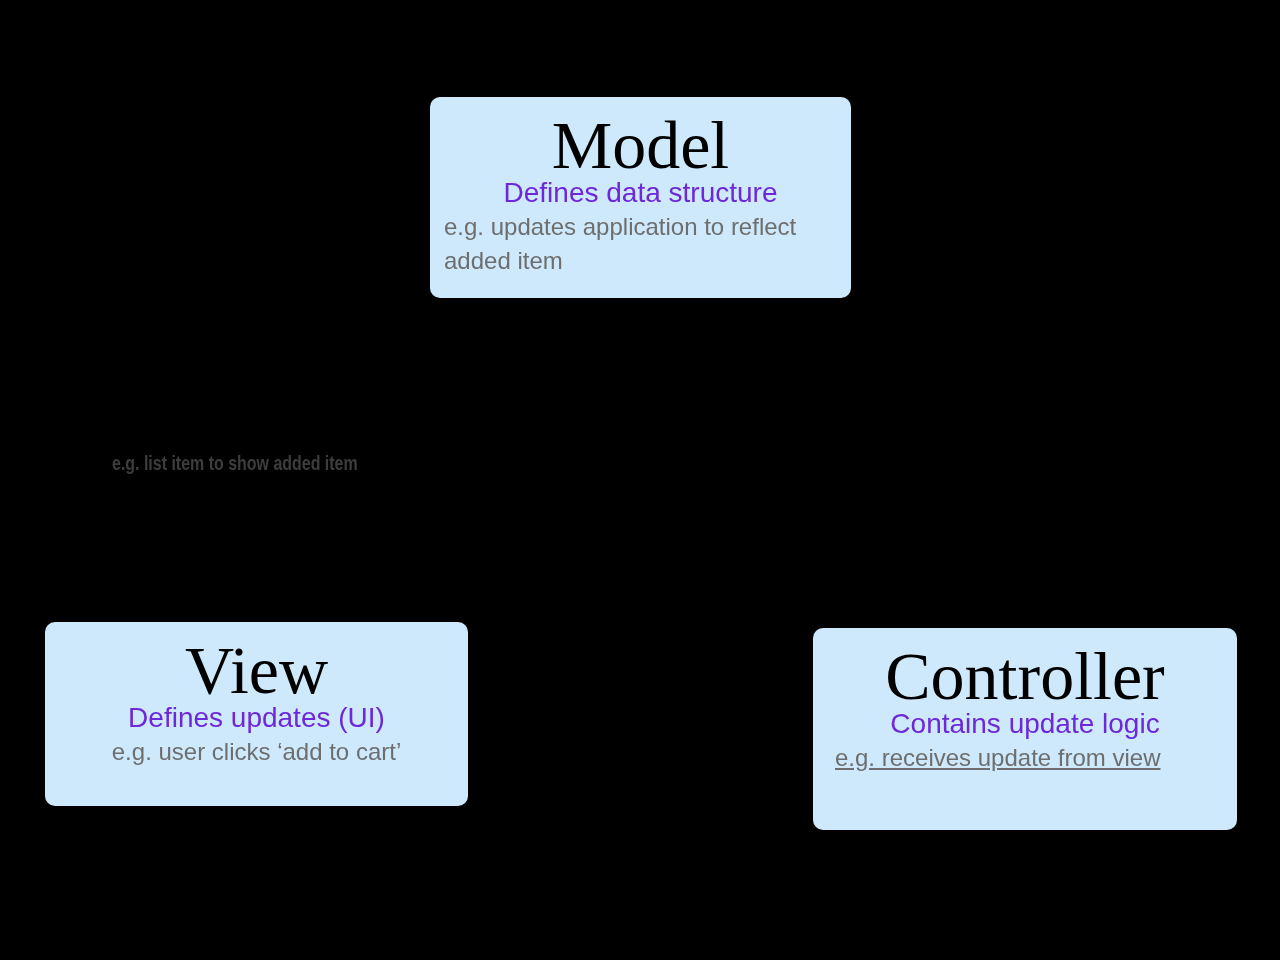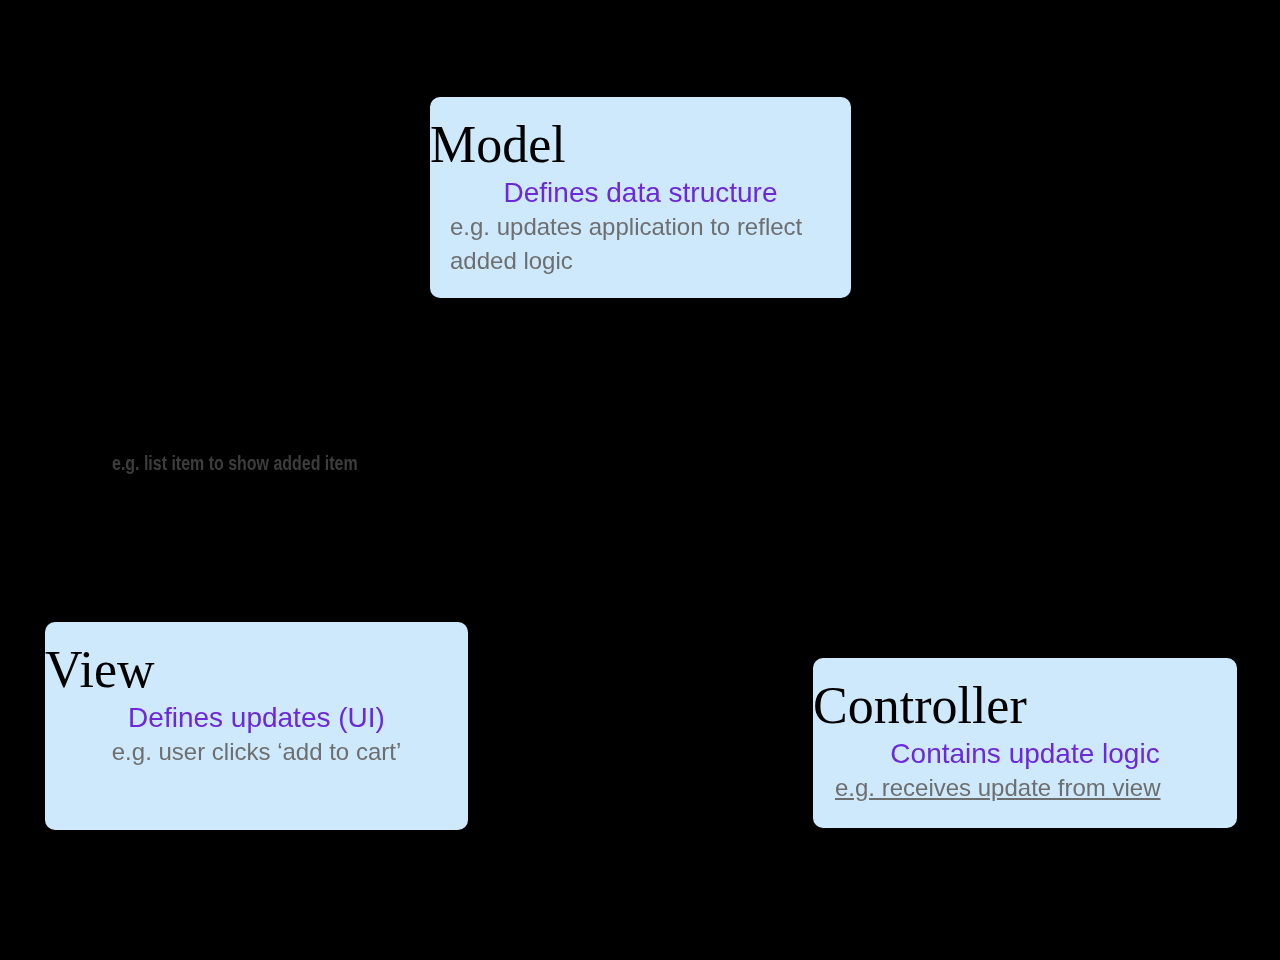--- a/index.html
+++ b/index.html
@@ -16,46 +16,46 @@
     font-family: "Liberation Sans", sans-serif;
   }
   .node {
     position: absolute;
     background: #cde9fb;
     border-radius: 10px;
     box-sizing: border-box;
     padding-top: 16px;
   }
   .node-model      { left: 430px; top: 97px;  width: 421px; height: 201px; }
-  .node-view       { left: 45px;  top: 622px; width: 423px; height: 208px; }
-  .node-controller { left: 813px; top: 658px; width: 424px; height: 170px; }
+  .node-view       { left: 45px;  top: 622px; width: 423px; height: 184px; }
+  .node-controller { left: 813px; top: 628px; width: 424px; height: 202px; }
 
   .node-title {
     font-family: "Liberation Serif", serif;
-    font-size: 52px;
+    font-size: 68px;
     line-height: 64px;
     color: #000000;
-    text-align: left;
+    text-align: center;
     white-space: nowrap;
   }
   .node-subtitle {
     font-size: 28px;
     line-height: 28px;
     font-weight: 500;
     color: #6d28d9;
     text-align: center;
     margin-top: 2px;
   }
   .node-example {
     font-size: 24px;
     line-height: 34px;
     color: #6e6e6e;
     margin-top: 3px;
   }
-  .node-model .node-example      { text-align: left;   padding: 0 20px; }
+  .node-model .node-example      { text-align: left;   padding: 0 14px; }
   .node-view .node-example       { text-align: center; padding: 0 10px; }
   .node-controller .node-example { text-align: left;   padding: 0 22px; text-decoration: underline; }
 
   .floating-label {
     position: absolute;
     left: 112px;
     top: 451px;
     color: #3d3d3d;
     font-size: 21px;
     font-weight: 700;
@@ -67,21 +67,21 @@
 </head>
 <body>
 
 <div class="canvas">
 
   <div class="node node-model">
     <div class="node-title">Model</div>
     <div class="node-subtitle">Defines data structure</div>
     <div class="node-example">
       <div>e.g. updates application to reflect</div>
-      <div>added logic</div>
+      <div>added item</div>
     </div>
   </div>
 
   <div class="floating-label">e.g. list item to show added item</div>
 
   <div class="node node-view">
     <div class="node-title">View</div>
     <div class="node-subtitle">Defines updates (UI)</div>
     <div class="node-example">
       <div>e.g. user clicks ‘add to cart’</div>

